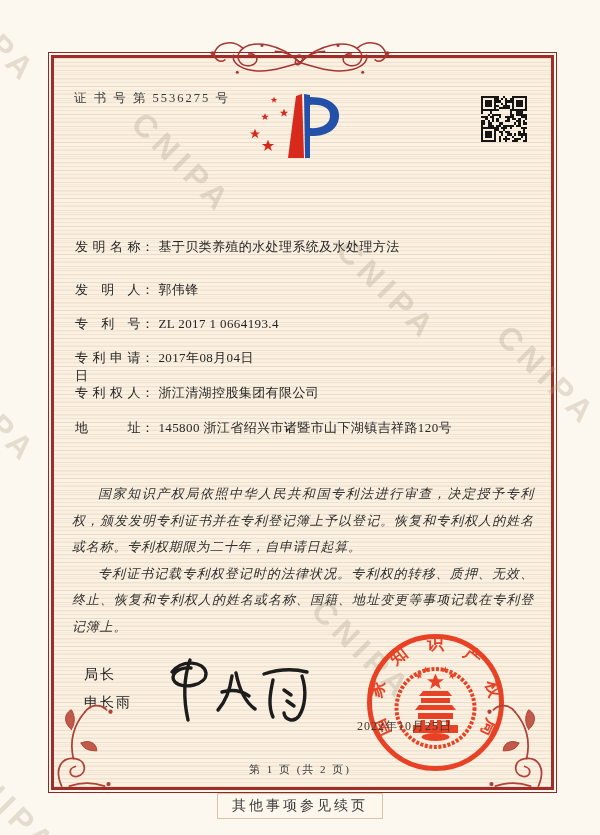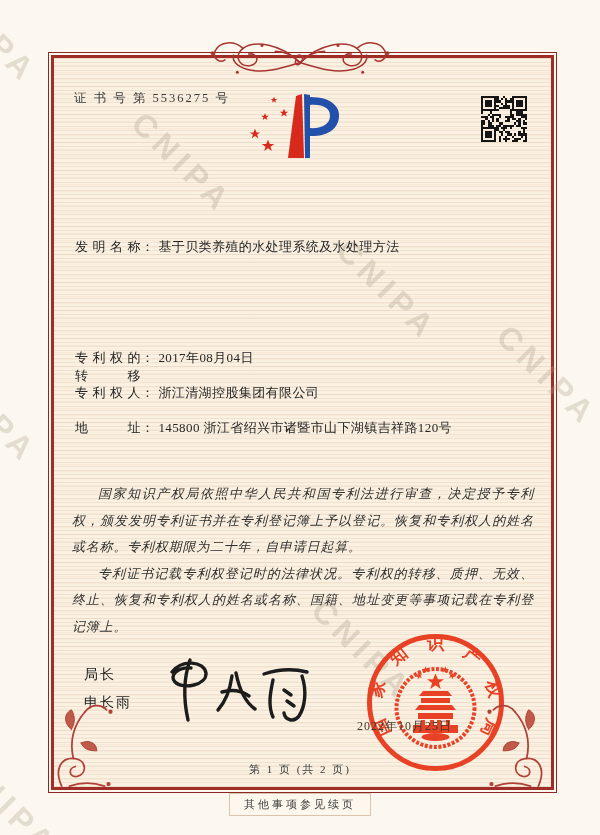--- a/index.html
+++ b/index.html
@@ -32,21 +32,21 @@
   .bodytext{position:absolute;left:72px;top:481px;width:462px;font-size:13px;line-height:26.5px;
     font-style:italic;letter-spacing:0.8px;color:#30302e;text-align:justify;z-index:3;}
   .bodytext p{margin:0;text-indent:2em;}
   .signer{position:absolute;left:84px;font-size:14px;letter-spacing:2px;color:#222;z-index:3;}
   .sig{position:absolute;left:152px;top:646px;z-index:3;}
   .seal{position:absolute;left:363px;top:630px;z-index:2;opacity:0.95;}
   .seal-date{position:absolute;left:357px;top:718px;font-size:12px;letter-spacing:1px;color:#42382e;z-index:3;}
   .page-num{position:absolute;left:48px;right:48px;top:762px;text-align:center;font-size:11px;
     letter-spacing:2px;color:#3a3a3a;z-index:3;}
   .footer-note{position:absolute;left:0;right:0;top:793px;text-align:center;z-index:3;}
-  .footer-note span{display:inline-block;font-size:11px;letter-spacing:3px;color:#3a3a3a;
+  .footer-note span{display:inline-block;font-size:14px;letter-spacing:3px;color:#3a3a3a;
     border:1px solid #d9c4ae;background:rgba(252,246,236,0.8);padding:3px 14px;}
   .ornament-top{position:absolute;left:205px;top:33px;z-index:4;}
   .corner{position:absolute;z-index:4;}
   .corner.bl{left:53px;top:700px;}
   .corner.br{left:477px;top:700px;transform:scaleX(-1);}
 </style>
 </head>
 <body>
 
 <div class="page">
@@ -364,22 +364,28 @@
       <i style="left:33px;top:44px"></i>
       <i style="left:35.2px;top:44px"></i>
       <i style="left:41.800000000000004px;top:44px"></i>
       <i style="left:44px;top:44px"></i>
     </div>
 
 
   <div class="row" style="top:238px">
     <span class="flabel">发明名称</span><span class="colon">：</span><span>基于贝类养殖的水处理系统及水处理方法</span>
   </div>
+  <div class="row" style="top:281px">
+    <span class="flabel">发明人</span><span class="colon">：</span><span>郭伟锋</span>
+  </div>
+  <div class="row" style="top:315px">
+    <span class="flabel">专利号</span><span class="colon">：</span><span>ZL 2017 1 0664193.4</span>
+  </div>
   <div class="row" style="top:349px">
-    <span class="flabel">专利权的转移</span><span class="colon">：</span><span>2017年08月04日</span>
+    <span class="flabel">专利申请日</span><span class="colon">：</span><span>2017年08月04日</span>
   </div>
   <div class="row" style="top:384px">
     <span class="flabel">专利权人</span><span class="colon">：</span><span>浙江清湖控股集团有限公司</span>
   </div>
   <div class="row" style="top:419px">
     <span class="flabel">地址</span><span class="colon">：</span><span>145800 浙江省绍兴市诸暨市山下湖镇吉祥路120号</span>
   </div>
 
   <div class="bodytext">
     <p>国家知识产权局依照中华人民共和国专利法进行审查，决定授予专利权，颁发发明专利证书并在专利登记簿上予以登记。恢复和专利权人的姓名或名称。专利权期限为二十年，自申请日起算。</p>

